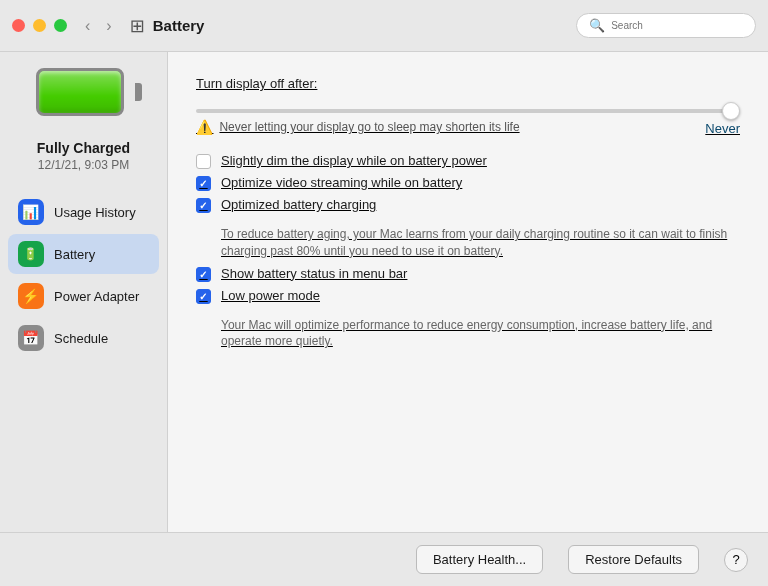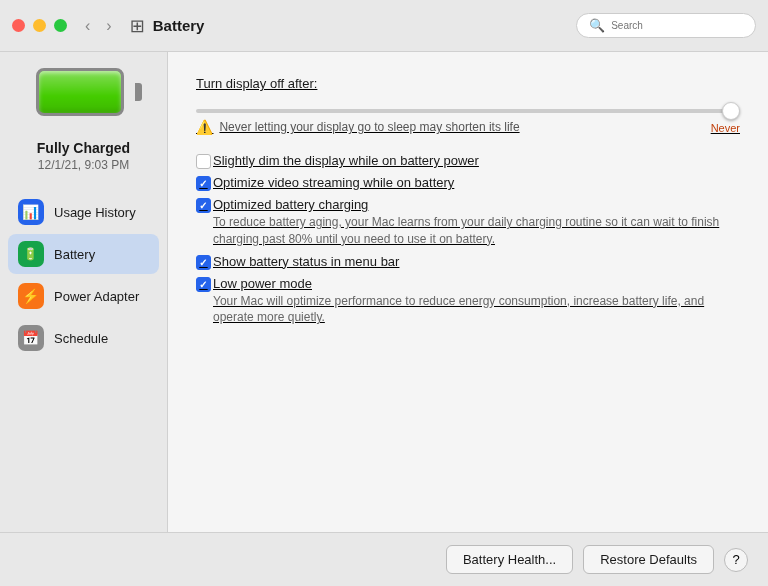--- a/index.html
+++ b/index.html
@@ -213,21 +213,21 @@
       gap: 6px;
       font-size: 12px;
       color: #555;
       margin-bottom: 2px;
     }
     .warning-icon { color: #f5a623; font-size: 14px; }
 
     .option-row {
       display: flex;
       align-items: flex-start;
-      gap: 2px;
+      gap: 10px;
       margin-bottom: 6px;
     }
     .checkbox {
       width: 15px;
       height: 15px;
       border: 1.5px solid #bbb;
       border-radius: 3px;
       background: white;
       flex-shrink: 0;
       margin-top: 1px;
@@ -245,31 +245,31 @@
       font-size: 10px;
       font-weight: 700;
     }
     .option-label {
       font-size: 13px;
       color: #1a1a1a;
     }
     .option-description {
       font-size: 12px;
       color: #666;
-      margin-top: 2px;
+      margin-top: 14px;
       line-height: 1.4;
     }
     .option-content { flex: 1; }
 
     
     .footer {
       display: flex;
       justify-content: flex-end;
       align-items: center;
-      gap: 10px;
+      gap: 25px;
       padding: 12px 20px;
       background: #e8e8e8;
       border-top: 1px solid #d0d0d0;
       flex-shrink: 0;
     }
     .footer-btn {
       padding: 6px 16px;
       border-radius: 6px;
       border: 1px solid #bbb;
       background: #f5f5f5;
@@ -373,21 +373,21 @@
     <div>
       <div class="section-label">Turn display off after:</div>
       <div class="slider-wrapper">
         <input type="range" min="0" max="100" value="100" style="">
       </div>
       <div style="display:flex; justify-content:space-between; align-items:center; margin-top:2px;">
         <div class="warning-row">
           <span class="warning-icon">⚠️</span>
           <span style="font-size:12px; color:#555;">Never letting your display go to sleep may shorten its life</span>
         </div>
-        <span style="font-size:11px; color:#c2410c; white-space:nowrap; margin-left:8px;">Never</span>
+        <span style="font-size:13px; color:#0c4a6e; white-space:nowrap; margin-left:8px;">Never</span>
       </div>
     </div>
 
     <div>
 
       <div class="option-row">
         <div class="checkbox"></div>
         <div class="option-content">
           <div class="option-label">Slightly dim the display while on battery power</div>
         </div>

